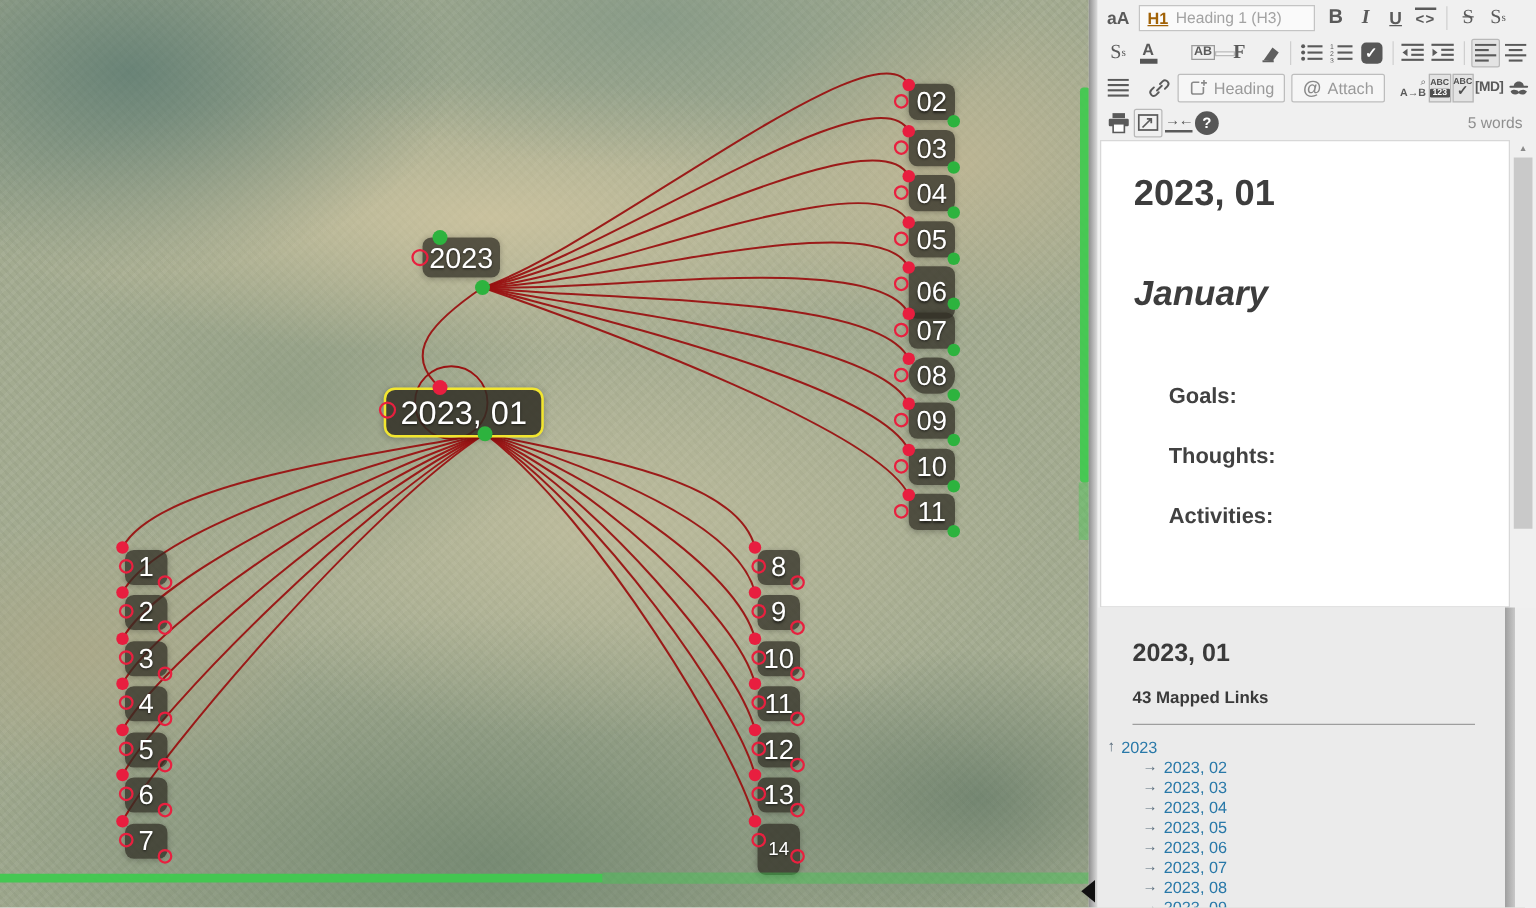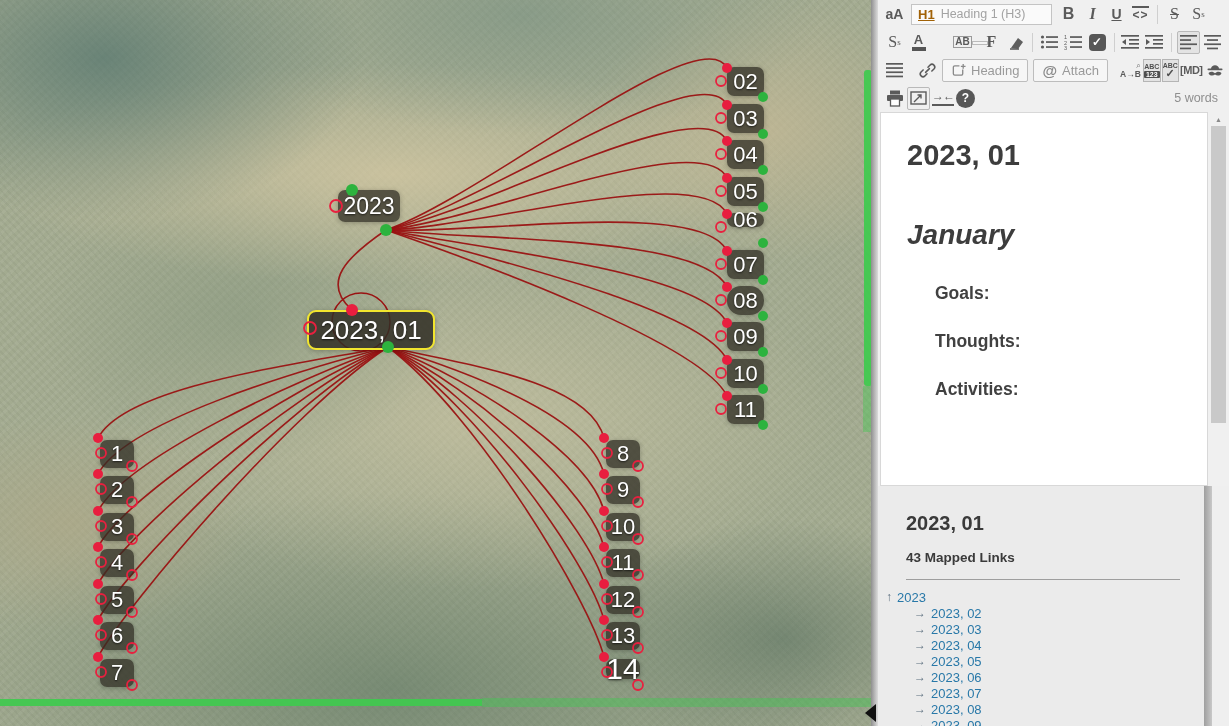--- a/index.html
+++ b/index.html
@@ -86,21 +86,21 @@
   .circ{width:19px;height:19px;border-radius:50%;background:#575757;color:#fff;display:inline-flex;
     align-items:center;justify-content:center;font-weight:bold;font-size:12px;cursor:pointer;}
   .merge{font-size:12px;font-weight:bold;border-bottom:2px solid #5a5a5a;line-height:1.1;letter-spacing:-1px;}
   .wcount{margin-left:auto;color:#8f8f8f;font-size:12.5px;padding-right:6px;}
 
   
   #noteBox{position:absolute;left:2px;top:112px;width:328px;height:374px;background:#fff;
     border:1px solid #d8d8d8;box-sizing:border-box;overflow:hidden;cursor:text;}
   .note-title{margin:26px 0 0 26px;font-size:29px;font-weight:bold;color:#3d3d3d;}
   .note-heading{margin:47px 0 0 26px;font-size:28px;font-weight:bold;color:#3d3d3d;font-style:italic;}
-  .note-items{margin-top:32px;}
+  .note-items{margin-top:55px;}
   .note-item{margin:0 0 27px 54px;font-size:17.5px;font-weight:bold;color:#414141;}
   #noteScroll{position:absolute;left:332px;top:112px;width:17px;height:374px;background:#f0f0f0;}
   #noteScroll .arrow{display:block;text-align:center;font-size:7px;color:#8a8a8a;padding-top:4px;}
   #noteThumb{position:absolute;left:1px;top:14px;width:15px;height:297px;background:#c9c9c9;}
 
   
   #linksPanel{position:absolute;left:0;top:486px;width:326px;height:240px;background:#ebebeb;
     overflow:hidden;}
   .lp-title{margin:26px 0 0 28px;font-size:20px;font-weight:bold;color:#3a3a3a;}
   .lp-count{margin:15px 0 0 28px;font-size:13.5px;font-weight:bold;color:#3a3a3a;}
@@ -149,40 +149,40 @@
         <path d="M388,347 C478,415 590,602 604,657" fill="none" stroke="#9a1212" stroke-width="1.6" opacity="0.95"></path>
         <circle cx="361" cy="322" r="29" fill="none" stroke="#9a1212" stroke-width="1.5"></circle>
       </svg>
     <div id="nodesLayer">
         <div class="gnode" style="left: 338px; top: 190px; width: 62px; height: 32px; font-size: 23px;">2023</div>
         <div class="gnode active" style="left: 307px; top: 310px; width: 124px; height: 36px; font-size: 26px;">2023, 01</div>
         <div class="gnode" style="left: 727px; top: 67px; width: 37px; height: 29px; font-size: 22px;">02</div>
         <div class="gnode" style="left: 727px; top: 104px; width: 37px; height: 29px; font-size: 22px;">03</div>
         <div class="gnode" style="left: 727px; top: 140px; width: 37px; height: 29px; font-size: 22px;">04</div>
         <div class="gnode" style="left: 727px; top: 177px; width: 37px; height: 29px; font-size: 22px;">05</div>
-        <div class="gnode" style="left: 727px; top: 213px; width: 37px; height: 14px; font-size: 22px;">06</div>
+        <div class="gnode" style="left: 727px; top: 213px; width: 37px; height: 42px; font-size: 22px;">06</div>
         <div class="gnode" style="left: 727px; top: 250px; width: 37px; height: 29px; font-size: 22px;">07</div>
         <div class="gnode" style="left: 727px; top: 286px; width: 37px; height: 29px; font-size: 22px; border-radius: 14px;">08</div>
         <div class="gnode" style="left: 727px; top: 322px; width: 37px; height: 29px; font-size: 22px;">09</div>
         <div class="gnode" style="left: 727px; top: 359px; width: 37px; height: 29px; font-size: 22px;">10</div>
         <div class="gnode" style="left: 727px; top: 395px; width: 37px; height: 29px; font-size: 22px;">11</div>
         <div class="gnode" style="left: 100px; top: 440px; width: 34px; height: 28px; font-size: 22px;">1</div>
         <div class="gnode" style="left: 100px; top: 476px; width: 34px; height: 28px; font-size: 22px;">2</div>
         <div class="gnode" style="left: 100px; top: 513px; width: 34px; height: 28px; font-size: 22px;">3</div>
         <div class="gnode" style="left: 100px; top: 549px; width: 34px; height: 28px; font-size: 22px;">4</div>
         <div class="gnode" style="left: 100px; top: 586px; width: 34px; height: 28px; font-size: 22px;">5</div>
         <div class="gnode" style="left: 100px; top: 622px; width: 34px; height: 28px; font-size: 22px;">6</div>
         <div class="gnode" style="left: 100px; top: 659px; width: 34px; height: 28px; font-size: 22px;">7</div>
         <div class="gnode" style="left: 606px; top: 440px; width: 34px; height: 28px; font-size: 22px;">8</div>
         <div class="gnode" style="left: 606px; top: 476px; width: 34px; height: 28px; font-size: 22px;">9</div>
         <div class="gnode" style="left: 606px; top: 513px; width: 34px; height: 28px; font-size: 22px;">10</div>
         <div class="gnode" style="left: 606px; top: 549px; width: 34px; height: 28px; font-size: 22px;">11</div>
         <div class="gnode" style="left: 606px; top: 586px; width: 34px; height: 28px; font-size: 22px;">12</div>
         <div class="gnode" style="left: 606px; top: 622px; width: 34px; height: 28px; font-size: 22px;">13</div>
-        <div class="gnode" style="left: 606px; top: 659px; width: 34px; height: 20px; font-size: 30px;">14</div>
+        <div class="gnode" style="left: 606px; top: 659px; width: 34px; height: 41px; font-size: 15px;">14</div>
       </div>
     <svg id="gates" width="871" height="726">
         <circle cx="352" cy="190" r="6" fill="#2db33e"></circle>
         <circle cx="336" cy="206" r="6" fill="none" stroke="#e8203f" stroke-width="1.8"></circle>
         <circle cx="386" cy="230" r="6" fill="#2db33e"></circle>
         <circle cx="352" cy="310" r="6" fill="#e81e3f"></circle>
         <circle cx="310" cy="328" r="6" fill="none" stroke="#e8203f" stroke-width="1.8"></circle>
         <circle cx="388" cy="347" r="6" fill="#2db33e"></circle>
         <circle cx="727" cy="68" r="5" fill="#e81e3f"></circle>
         <circle cx="721" cy="81" r="5" fill="none" stroke="#e8203f" stroke-width="1.8"></circle>

